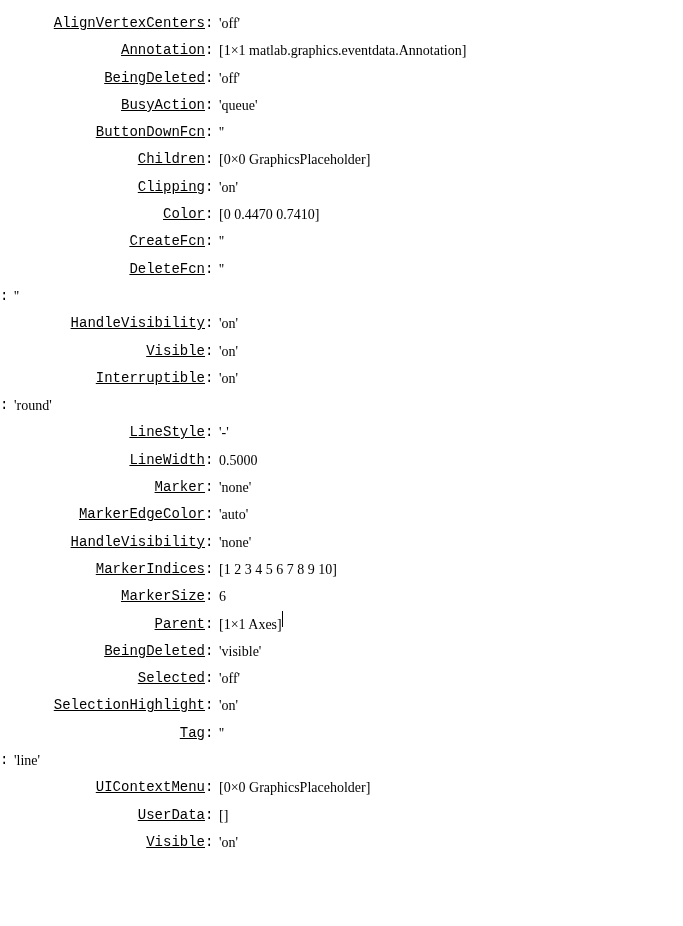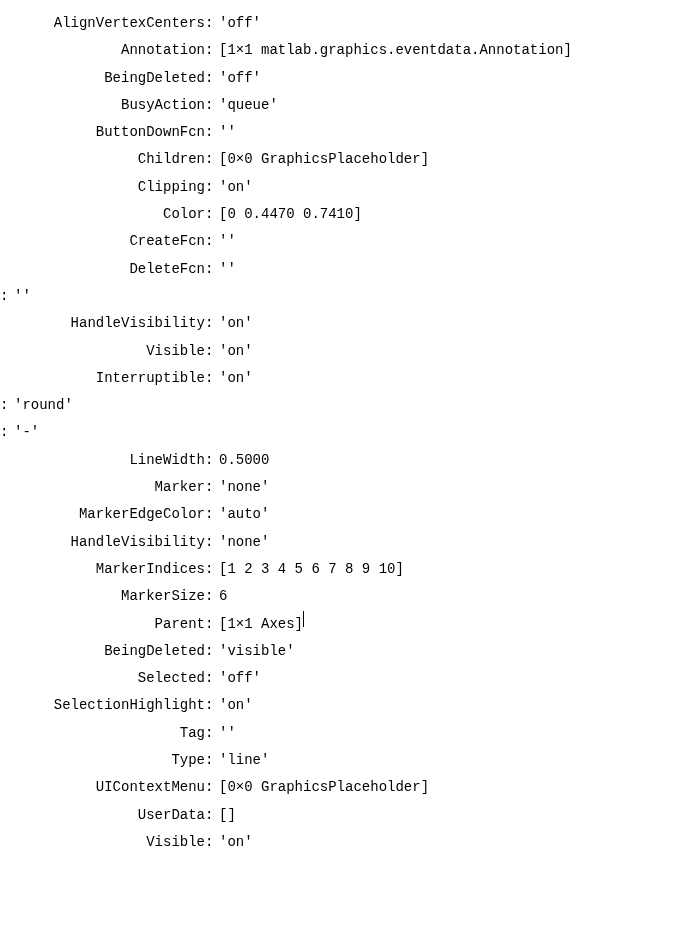--- a/index.html
+++ b/index.html
@@ -13,27 +13,29 @@
       width: 683px;
     }
     .row {
       display: flex;
       white-space: pre;
     }
     .prop-name {
       width: 205px;
       text-align: right;
       padding-right: 0;
+      text-decoration: underline;
     }
     .colon {
       width: 14px;
       text-align: left;
     }
     .prop-val {
       text-align: left;
+      font-family: Liberation Serif, serif;
     }
     .cursor {
       display: inline-block;
       width: 1px;
       height: 16px;
       background: #000;
       vertical-align: middle;
       margin-left: 0;
     }
   </style>
@@ -49,29 +51,29 @@
     <div class="row"><span class="prop-name">Children</span><span class="colon">: </span><span class="prop-val">[0×0 GraphicsPlaceholder]</span></div>
     <div class="row"><span class="prop-name">Clipping</span><span class="colon">: </span><span class="prop-val">'on'</span></div>
     <div class="row"><span class="prop-name">Color</span><span class="colon">: </span><span class="prop-val">[0 0.4470 0.7410]</span></div>
     <div class="row"><span class="prop-name">CreateFcn</span><span class="colon">: </span><span class="prop-val">''</span></div>
     <div class="row"><span class="prop-name">DeleteFcn</span><span class="colon">: </span><span class="prop-val">''</span></div>
     <div class="row"><span class="colon">: </span><span class="prop-val">''</span></div>
     <div class="row"><span class="prop-name">HandleVisibility</span><span class="colon">: </span><span class="prop-val">'on'</span></div>
     <div class="row"><span class="prop-name">Visible</span><span class="colon">: </span><span class="prop-val">'on'</span></div>
     <div class="row"><span class="prop-name">Interruptible</span><span class="colon">: </span><span class="prop-val">'on'</span></div>
     <div class="row"><span class="colon">: </span><span class="prop-val">'round'</span></div>
-    <div class="row"><span class="colon">: </span><span class="prop-val">'-'</span></div>
+    <div class="row"><span class="prop-name">LineStyle</span><span class="colon">: </span><span class="prop-val">'-'</span></div>
     <div class="row"><span class="prop-name">LineWidth</span><span class="colon">: </span><span class="prop-val">0.5000</span></div>
     <div class="row"><span class="prop-name">Marker</span><span class="colon">: </span><span class="prop-val">'none'</span></div>
     <div class="row"><span class="prop-name">MarkerEdgeColor</span><span class="colon">: </span><span class="prop-val">'auto'</span></div>
     <div class="row"><span class="prop-name">HandleVisibility</span><span class="colon">: </span><span class="prop-val">'none'</span></div>
     <div class="row"><span class="prop-name">MarkerIndices</span><span class="colon">: </span><span class="prop-val">[1 2 3 4 5 6 7 8 9 10]</span></div>
     <div class="row"><span class="prop-name">MarkerSize</span><span class="colon">: </span><span class="prop-val">6</span></div>
     <div class="row"><span class="prop-name">Parent</span><span class="colon">: </span><span class="prop-val">[1×1 Axes]</span><span class="cursor"></span></div>
     <div class="row"><span class="prop-name">BeingDeleted</span><span class="colon">: </span><span class="prop-val">'visible'</span></div>
     <div class="row"><span class="prop-name">Selected</span><span class="colon">: </span><span class="prop-val">'off'</span></div>
     <div class="row"><span class="prop-name">SelectionHighlight</span><span class="colon">: </span><span class="prop-val">'on'</span></div>
     <div class="row"><span class="prop-name">Tag</span><span class="colon">: </span><span class="prop-val">''</span></div>
-    <div class="row"><span class="prop-name">Type</span><span class="colon">: </span><span class="prop-val">'line'</span></div>
+    <div class="row"><span class="colon">: </span><span class="prop-val">'line'</span></div>
     <div class="row"><span class="prop-name">UIContextMenu</span><span class="colon">: </span><span class="prop-val">[0×0 GraphicsPlaceholder]</span></div>
     <div class="row"><span class="prop-name">UserData</span><span class="colon">: </span><span class="prop-val">[]</span></div>
     <div class="row"><span class="prop-name">Visible</span><span class="colon">: </span><span class="prop-val">'on'</span></div>
   </div>
 
 </body></html>

